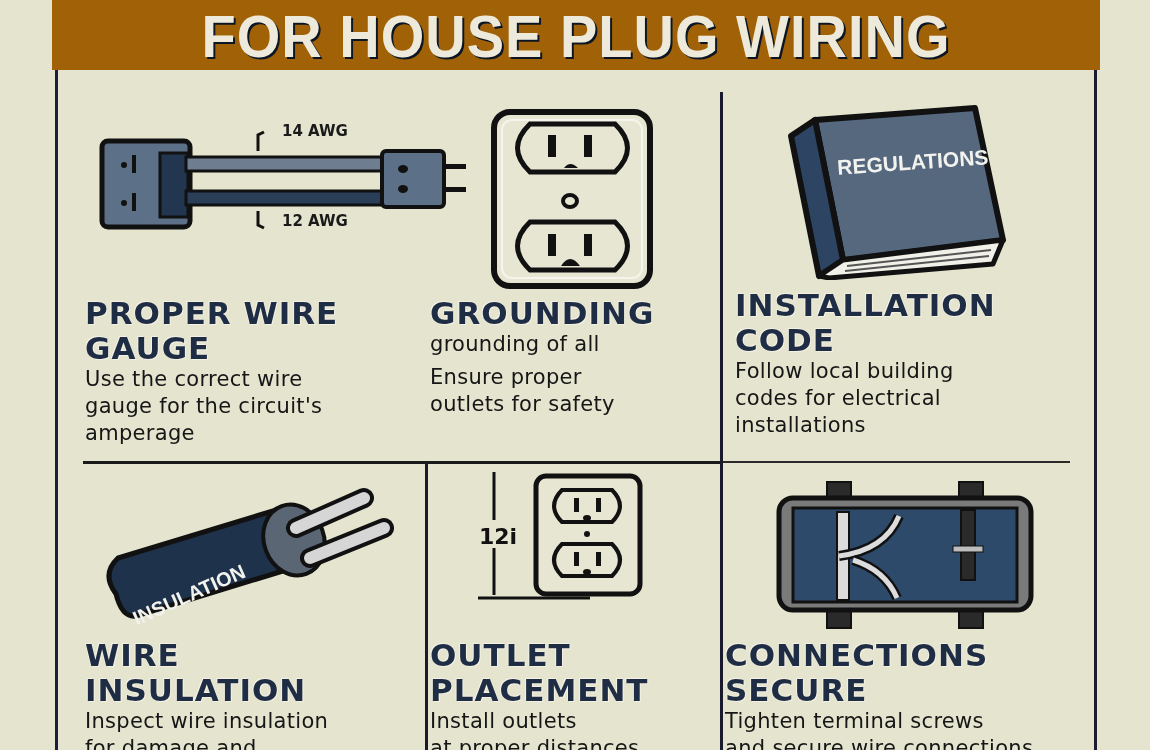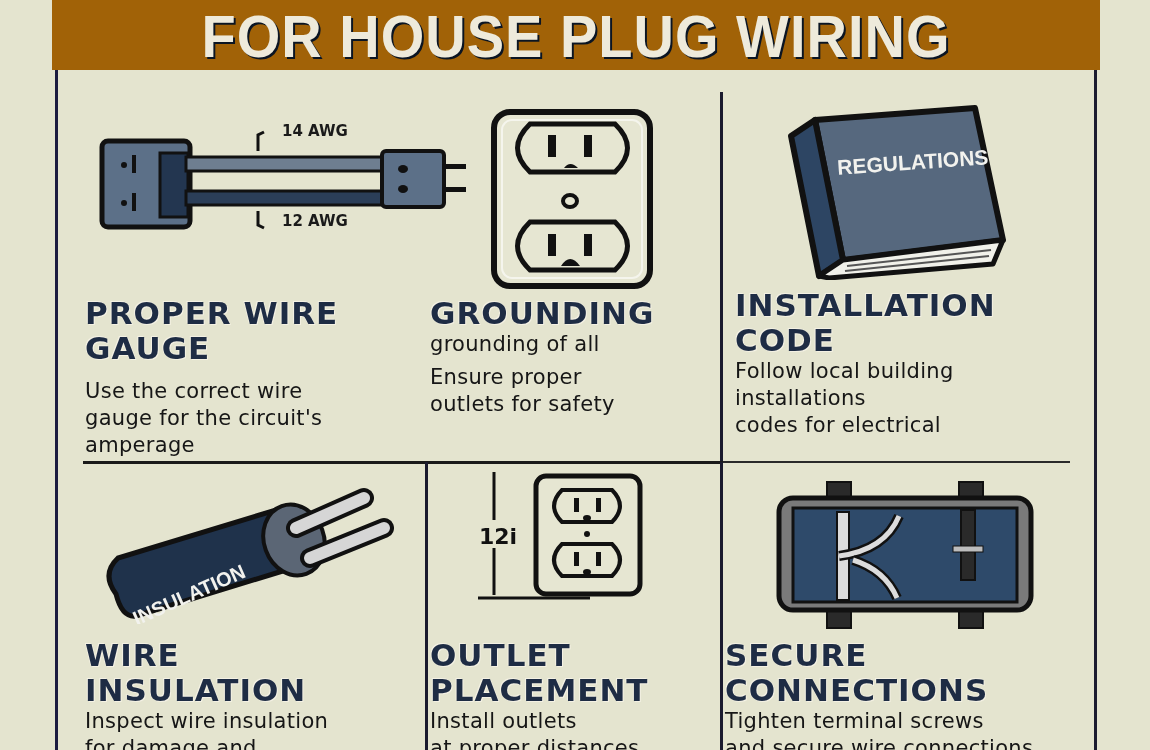--- a/index.html
+++ b/index.html
@@ -80,21 +80,21 @@
     <path d="M160 26 L160 10 L166 7" stroke="#111" stroke-width="3" fill="none"></path>
     <path d="M160 86 L160 100 L166 103" stroke="#111" stroke-width="3" fill="none"></path>
   </svg>
 </div>
 <div class="label-awg" style="left:282px; top:122px;">14 AWG</div>
 <div class="label-awg" style="left:282px; top:212px;">12 AWG</div>
 
 <div class="cell" style="left:85px; top:296px; width:345px;">
   <div class="heading">PROPER WIRE</div>
   <div class="heading">GAUGE</div>
-  <div class="desc" style="margin-top:12px;">Use the correct wire</div>
+  <div class="desc" style="margin-top:0px;">Use the correct wire</div>
   <div class="desc">gauge for the circuit's</div>
   <div class="desc">amperage</div>
 </div>
 
 <div class="icon" style="left:490px; top:108px; width:170px; height:182px;">
   <svg width="170" height="182" viewBox="0 0 170 182">
     <rect x="4" y="4" width="156" height="174" rx="16" fill="#e6e6d2" stroke="#111" stroke-width="6"></rect>
     <rect x="12" y="12" width="140" height="158" rx="10" fill="none" stroke="#fff" stroke-width="2" opacity="0.6"></rect>
     <path d="M40 16 H125 Q150 40 125 64 H40 Q15 40 40 16 Z" fill="#e6e6d2" stroke="#111" stroke-width="5"></path>
     <rect x="58" y="27" width="8" height="22" fill="#111"></rect>
@@ -123,22 +123,22 @@
     <line x1="62" y1="166" x2="206" y2="150" stroke="#555" stroke-width="2"></line>
     <line x1="60" y1="171" x2="204" y2="156" stroke="#555" stroke-width="2"></line>
     <text x="52" y="70" fill="#f2f2ee" font-family="Liberation Sans, sans-serif" font-weight="bold" font-size="21" transform="rotate(-4 120 60)">REGULATIONS</text>
   </svg>
 </div>
 
 <div class="cell" style="left:735px; top:288px; width:340px;">
   <div class="heading">INSTALLATION</div>
   <div class="heading">CODE</div>
   <div class="desc">Follow local building</div>
+  <div class="desc">codes for electrical</div>
   <div class="desc">installations</div>
-  <div class="desc">codes for electrical</div>
 </div>
 
 <div class="icon" style="left:96px; top:484px; width:300px; height:140px;">
   <svg width="300" height="140" viewBox="0 0 300 140">
     <path d="M20 110 Q5 90 22 74 L180 26 Q210 20 214 54 Q214 80 190 86 L40 132 Q26 134 20 110 Z" fill="#1f324b" stroke="#111" stroke-width="5"></path>
     <ellipse cx="198" cy="56" rx="30" ry="36" transform="rotate(-20 198 56)" fill="#5b6675" stroke="#111" stroke-width="4"></ellipse>
     <path d="M200 44 L268 14" stroke="#111" stroke-width="20" stroke-linecap="round"></path>
     <path d="M200 44 L268 14" stroke="#d6d6d6" stroke-width="12" stroke-linecap="round"></path>
     <path d="M214 74 L288 44" stroke="#111" stroke-width="20" stroke-linecap="round"></path>
     <path d="M214 74 L288 44" stroke="#d6d6d6" stroke-width="12" stroke-linecap="round"></path>
@@ -191,17 +191,17 @@
     <path d="M64 76 Q110 70 124 36" stroke="#111" stroke-width="10" fill="none"></path>
     <path d="M64 76 Q110 70 124 36" stroke="#dcdcdc" stroke-width="5" fill="none"></path>
     <path d="M78 80 Q110 90 122 118" stroke="#111" stroke-width="10" fill="none"></path>
     <path d="M78 80 Q110 90 122 118" stroke="#dcdcdc" stroke-width="5" fill="none"></path>
     <rect x="186" y="30" width="14" height="70" fill="#2a2a2a" stroke="#111" stroke-width="2"></rect>
     <rect x="178" y="66" width="30" height="6" fill="#bdbdbd" stroke="#111" stroke-width="1"></rect>
   </svg>
 </div>
 
 <div class="cell" style="left:725px; top:638px; width:360px;">
+  <div class="heading">CONNECTIONS</div>
   <div class="heading">SECURE</div>
-  <div class="heading">CONNECTIONS</div>
   <div class="desc">Tighten terminal screws</div>
   <div class="desc">and secure wire connections</div>
 </div>
 
 </body></html>

